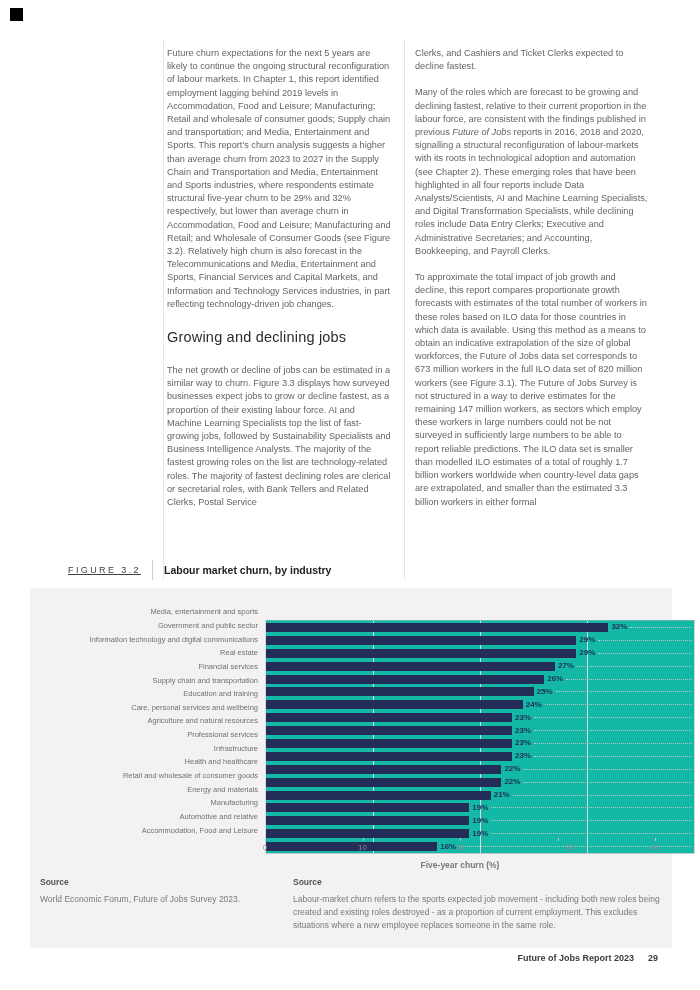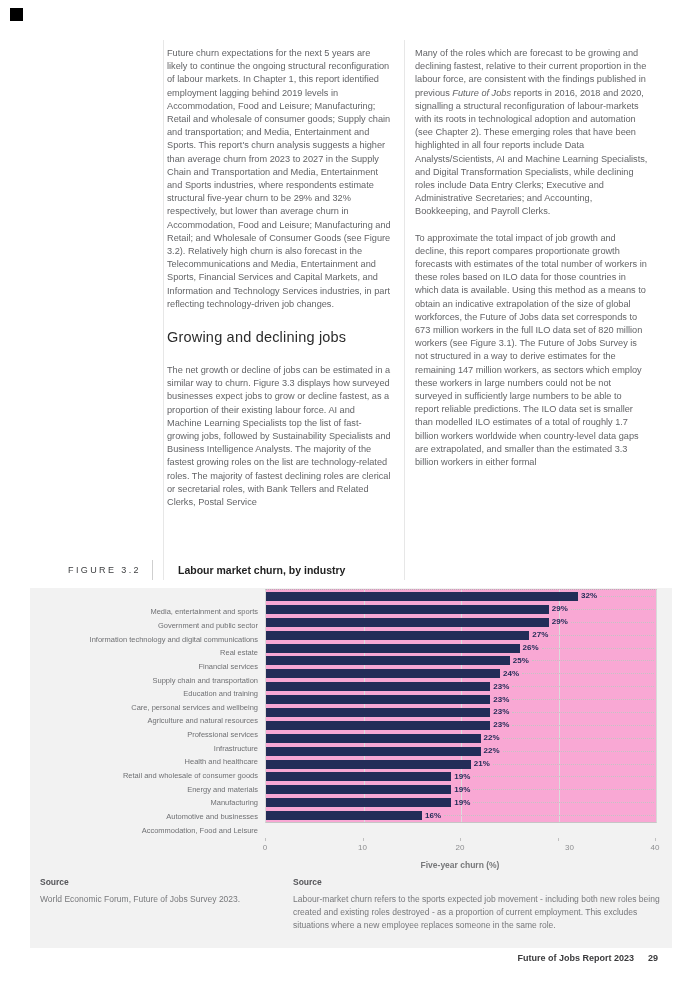--- a/index.html
+++ b/index.html
@@ -11,30 +11,30 @@
   .col-rule{position:absolute;top:40px;height:540px;width:1px;background:#e7e7e7;}
   .rule-left{left:163px;}
   .rule-right{left:404px;}
   .columns{position:absolute;left:167px;top:39px;display:grid;grid-template-columns:224px 233px;column-gap:24px;}
   .col p{margin:13px 0 0;font-size:9.2px;line-height:13.2px;color:#636467;}
   .col p:first-child{margin-top:8px;}
   .col h2{font-size:14.5px;font-weight:400;color:#2b2b2b;margin:18px 0 19px;letter-spacing:.2px;}
   .col em{font-style:italic;}
 
   .figure-header{position:absolute;left:68px;top:560px;display:flex;align-items:center;gap:11px;height:20px;}
-  .fig-label{font-size:9px;letter-spacing:2.4px;color:#3f4042;white-space:nowrap;}
+  .fig-label{font-size:9px;letter-spacing:2.4px;color:#3f4042;white-space:nowrap;text-decoration:underline;}
   .fig-divider{width:1px;height:20px;background:#cfcfcf;display:inline-block;}
-  .fig-title{font-size:10.5px;font-weight:bold;color:#1e1e1e;white-space:nowrap;margin-left:14px;}
+  .fig-title{font-size:10.5px;font-weight:bold;color:#1e1e1e;white-space:nowrap;}
 
   .panel{position:absolute;left:30px;top:588px;width:642px;height:360px;background:#f2f2f2;}
   .cat-labels{position:absolute;left:0;top:17px;width:228px;height:232px;display:flex;flex-direction:column;text-align:center;}
   .cat{flex:1;display:flex;align-items:center;justify-content:flex-end;font-size:7.5px;color:#6f7073;white-space:nowrap;}
-  .plot{position:absolute;left:235px;top:1px;width:390px;height:232px;background:#f9a8d4;
+  .plot{position:absolute;left:235px;top:32px;width:390px;height:232px;background:#14b8a6;
         border-top:1px dotted #b5b5b5;border-bottom:1px solid #c6c6c6;
-        border-left:1px solid #d9d9d9;border-right:1px solid #d9d9d9;}
+        border-left:1px solid #d9d9d9;border-right:1px solid #d9d9d9;padding-left:38px;}
   .gridline{position:absolute;top:0;bottom:0;width:1px;background:#dcdcdc;}
   .rows{position:absolute;left:0;top:0;right:0;bottom:0;display:flex;flex-direction:column;}
   .crow{flex:1;display:flex;align-items:center;min-height:0;}
   .bar{height:9px;background:var(--bar-color,#232d58);flex:none;}
   .val{font-size:8px;font-weight:bold;color:var(--bar-color,#232d58);margin-left:3px;white-space:nowrap;line-height:1;}
   .leader{flex:1;border-bottom:1px dotted #c4c4c4;height:0;margin:0 2px 0 3px;align-self:center;}
   .xticks{position:absolute;left:235px;top:250px;width:390px;height:16px;}
   .xtickmark{position:absolute;top:0;width:1px;height:3px;background:#c0c0c0;}
   .xtick{position:absolute;top:5px;transform:translateX(-50%);font-size:8px;color:#8d8e90;}
   .xlabel{position:absolute;left:235px;top:272px;width:390px;text-align:center;font-size:8.5px;font-weight:bold;color:#77787a;}
@@ -53,20 +53,21 @@
 <div class="col-rule rule-left"></div>
 <div class="col-rule rule-right"></div>
 
 <div class="columns">
   <div class="col">
     <p><span>Future churn expectations for the next 5 years are likely to continue the ongoing structural reconfiguration of labour markets. In Chapter 1, this report identified employment lagging behind 2019 levels in Accommodation, Food and Leisure; Manufacturing; Retail and wholesale of consumer goods; Supply chain and transportation; and Media, Entertainment and Sports. This report's churn analysis suggests a higher than average churn from 2023 to 2027 in the Supply Chain and Transportation and Media, Entertainment and Sports industries, where respondents estimate structural five-year churn to be 29% and 32% respectively, but lower than average churn in Accommodation, Food and Leisure; Manufacturing and Retail; and Wholesale of Consumer Goods (see Figure 3.2). Relatively high churn is also forecast in the Telecommunications and Media, Entertainment and Sports, Financial Services and Capital Markets, and Information and Technology Services industries, in part reflecting technology-driven job changes.</span></p>
     <h2>Growing and declining jobs</h2>
     <p><span>The net growth or decline of jobs can be estimated in a similar way to churn. Figure 3.3 displays how surveyed businesses expect jobs to grow or decline fastest, as a proportion of their existing labour force. AI and Machine Learning Specialists top the list of fast-growing jobs, followed by Sustainability Specialists and Business Intelligence Analysts. The majority of the fastest growing roles on the list are technology-related roles. The majority of fastest declining roles are clerical or secretarial roles, with Bank Tellers and Related Clerks, Postal Service</span></p>
   </div>
   <div class="col">
+    <p><span>Clerks, and Cashiers and Ticket Clerks expected to decline fastest.</span></p>
     <p><span>Many of the roles which are forecast to be growing and declining fastest, relative to their current proportion in the labour force, are consistent with the findings published in previous </span><em>Future of Jobs</em><span> reports in 2016, 2018 and 2020, signalling a structural reconfiguration of labour-markets with its roots in technological adoption and automation (see Chapter 2). These emerging roles that have been highlighted in all four reports include Data Analysts/Scientists, AI and Machine Learning Specialists, and Digital Transformation Specialists, while declining roles include Data Entry Clerks; Executive and Administrative Secretaries; and Accounting, Bookkeeping, and Payroll Clerks.</span></p>
     <p><span>To approximate the total impact of job growth and decline, this report compares proportionate growth forecasts with estimates of the total number of workers in these roles based on ILO data for those countries in which data is available. Using this method as a means to obtain an indicative extrapolation of the size of global workforces, the Future of Jobs data set corresponds to 673 million workers in the full ILO data set of 820 million workers (see Figure 3.1). The Future of Jobs Survey is not structured in a way to derive estimates for the remaining 147 million workers, as sectors which employ these workers in large numbers could not be not surveyed in sufficiently large numbers to be able to report reliable predictions. The ILO data set is smaller than modelled ILO estimates of a total of roughly 1.7 billion workers worldwide when country-level data gaps are extrapolated, and smaller than the estimated 3.3 billion workers in either formal</span></p>
   </div>
 </div>
 
 <div class="figure-header">
   <span class="fig-label">FIGURE 3.2</span>
   <span class="fig-divider"></span>
   <span class="fig-title">Labour market churn, by industry</span>
 </div>
@@ -81,21 +82,21 @@
       <div class="cat">Supply chain and transportation</div>
       <div class="cat">Education and training</div>
       <div class="cat">Care, personal services and wellbeing</div>
       <div class="cat">Agriculture and natural resources</div>
       <div class="cat">Professional services</div>
       <div class="cat">Infrastructure</div>
       <div class="cat">Health and healthcare</div>
       <div class="cat">Retail and wholesale of consumer goods</div>
       <div class="cat">Energy and materials</div>
       <div class="cat">Manufacturing</div>
-      <div class="cat">Automotive and businesses</div>
+      <div class="cat">Automotive and relative</div>
       <div class="cat">Accommodation, Food and Leisure</div>
     </div>
   <div class="plot">
     <div id="gridlines">
         <div class="gridline" style="left: 25%;"></div>
         <div class="gridline" style="left: 50%;"></div>
         <div class="gridline" style="left: 75%;"></div>
       </div>
     <div class="rows">
         <div class="crow">

